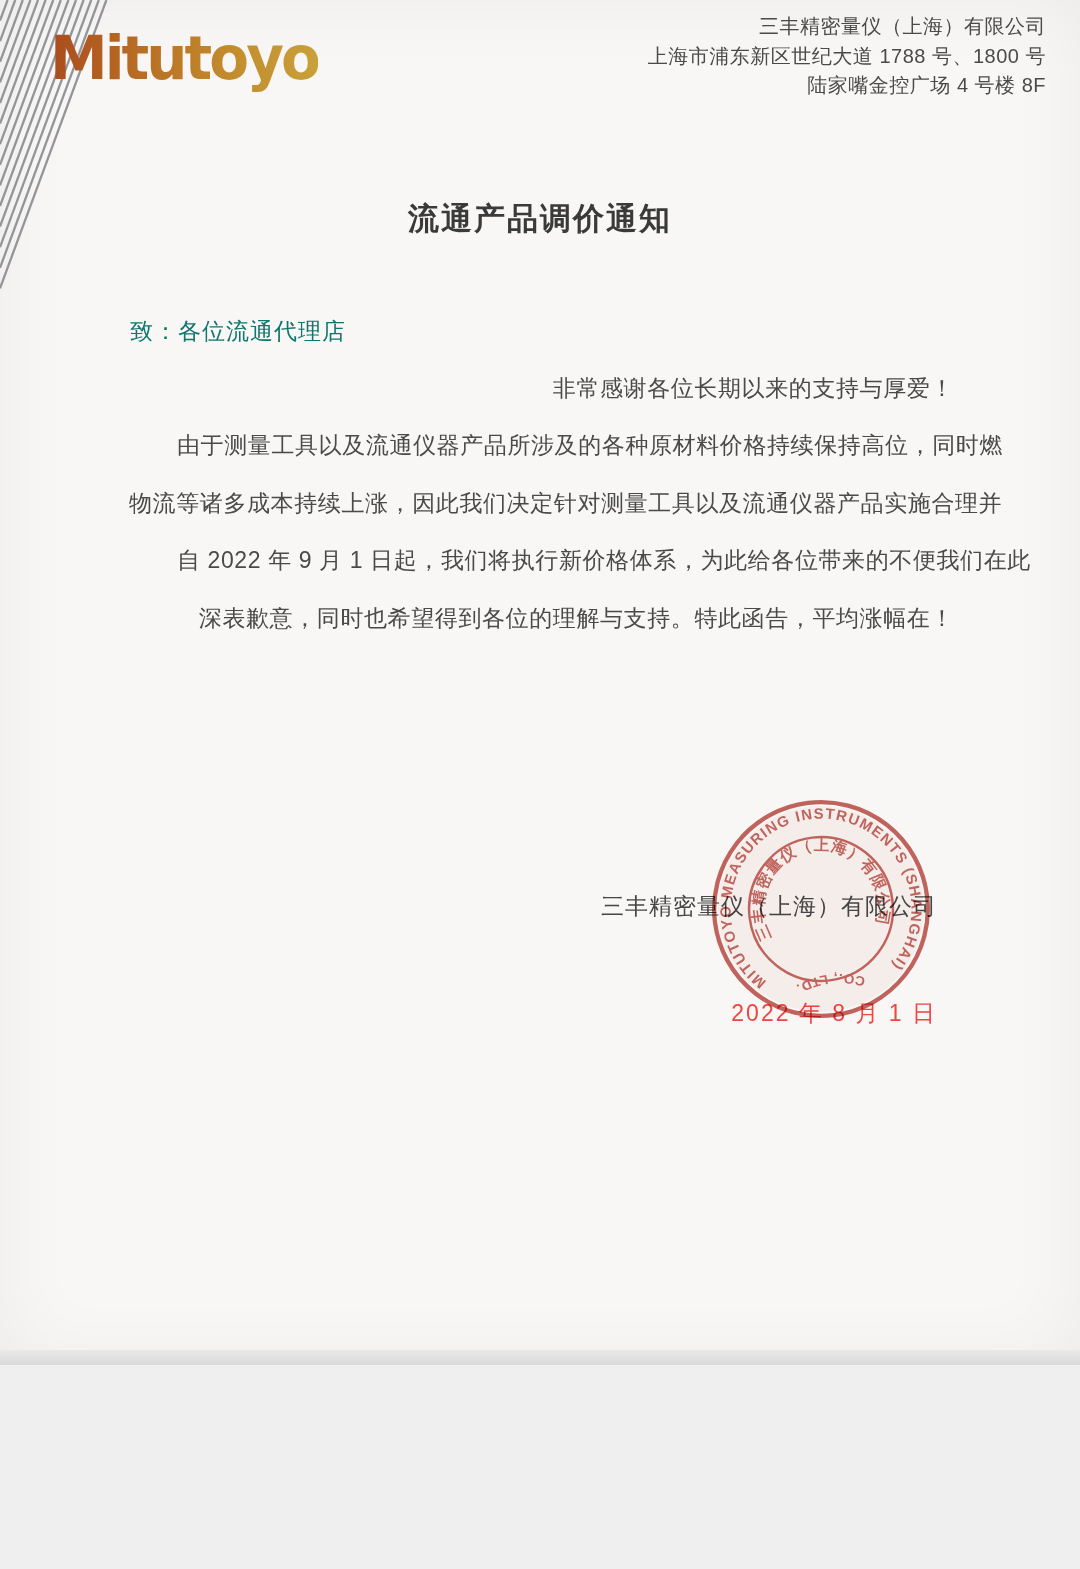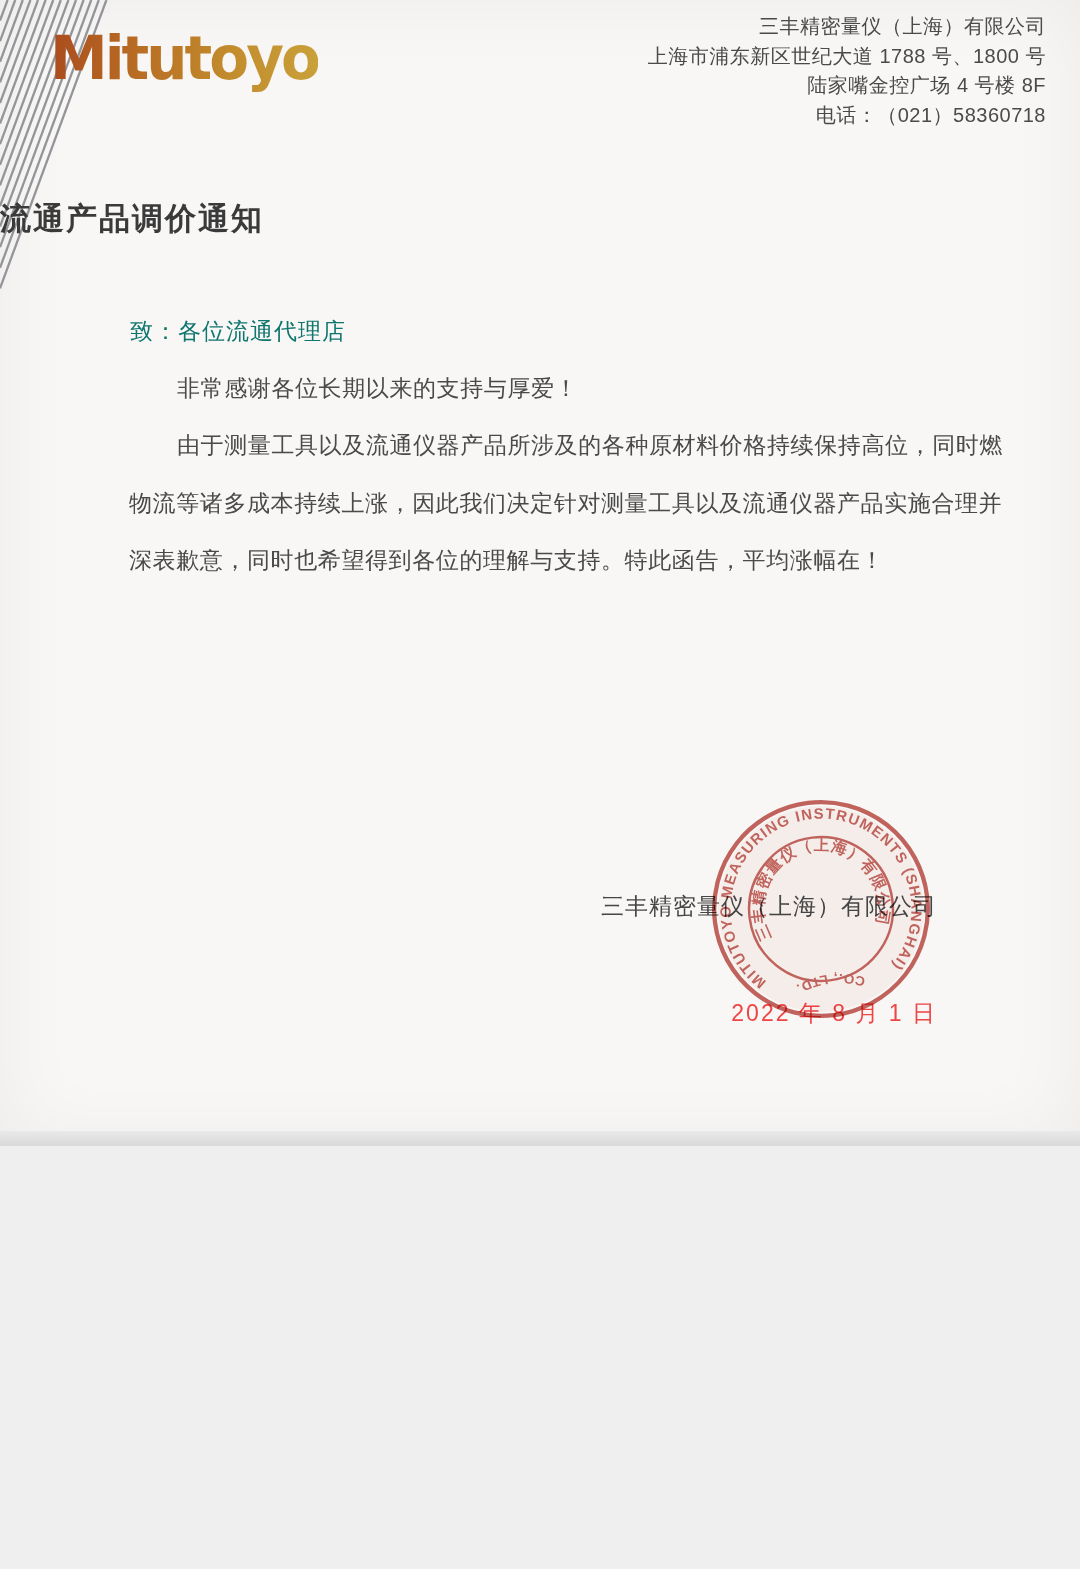--- a/index.html
+++ b/index.html
@@ -2,21 +2,21 @@
 <html><head>
 <meta charset="utf-8">
 <style>
   html,body{margin:0;padding:0;}
   body{
     width:1080px;height:1569px;overflow:hidden;
     font-family:"Liberation Sans","DejaVu Sans",sans-serif;
     background:#efefef;
   }
   .page{
-    position:relative;width:1080px;height:1146px;
+    position:relative;width:1080px;height:1365px;
     background:#f8f7f5;
     box-shadow:inset 0 0 80px rgba(0,0,0,0.05);
   }
   
   .stripes{position:absolute;left:0;top:0;}
   
   .logo{
     position:absolute;left:50px;top:22px;
     font-family:"DejaVu Sans","Liberation Sans",sans-serif;
     font-weight:800;font-size:58px;letter-spacing:-3px;
@@ -27,32 +27,32 @@
   }
   
   .letterhead{
     position:absolute;right:34px;top:12px;
     text-align:right;font-size:20px;line-height:29.5px;
     color:#4a4a4a;letter-spacing:0.5px;
   }
   
   .title{
     position:absolute;left:0;right:0;top:198px;margin:0;
-    text-align:left;font-size:31px;font-weight:600;
+    text-align:center;font-size:31px;font-weight:600;
     letter-spacing:2px;color:#3a3a3a;
   }
   .salutation{
     position:absolute;left:130px;top:316px;
     font-size:23px;color:#0f766e;letter-spacing:1px;
   }
   .body-text{
     position:absolute;left:129px;right:126px;top:360px;
     font-size:23px;line-height:57.4px;color:#4a4a4a;letter-spacing:0.6px;
   }
-  .body-text .line{white-space:nowrap;}
+  .body-text .line{white-space:nowrap;text-align:right;}
   .body-text .indent{text-indent:48px;}
   .sig-company{
     position:absolute;right:143px;top:891px;
     font-size:23px;color:#464646;letter-spacing:1px;
   }
   .sig-date{
     position:absolute;right:143px;top:950px;
     font-size:23px;color:#ef4444;letter-spacing:2px;margin-top:48px;
   }
   
@@ -97,31 +97,31 @@
       <line x1="106.4" y1="0" x2="0" y2="288.4"></line>
     </g>
   </svg>
 
   <div class="logo">Mitutoyo</div>
 
   <div class="letterhead">
     <div>三丰精密量仪（上海）有限公司</div>
     <div>上海市浦东新区世纪大道 1788 号、1800 号</div>
     <div>陆家嘴金控广场 4 号楼 8F</div>
-    <div>电话：（021）58360718</div>
   </div>
 
   <h1 class="title">流通产品调价通知</h1>
 
   <div class="salutation">致：各位流通代理店</div>
 
   <div class="body-text">
     <div class="line indent">非常感谢各位长期以来的支持与厚爱！</div>
     <div class="line indent">由于测量工具以及流通仪器产品所涉及的各种原材料价格持续保持高位，同时燃</div>
     <div class="line">物流等诸多成本持续上涨，因此我们决定针对测量工具以及流通仪器产品实施合理并</div>
+    <div class="line indent">自 2022 年 9 月 1 日起，我们将执行新价格体系，为此给各位带来的不便我们在此</div>
     <div class="line">深表歉意，同时也希望得到各位的理解与支持。特此函告，平均涨幅在！</div>
   </div>
 
   <div class="sig-company">三丰精密量仪（上海）有限公司</div>
   <div class="sig-date">2022 年 8 月 1 日</div>
 
   <div class="stamp">
     <svg width="226" height="226" viewBox="0 0 220 220">
       <defs>
         <path id="ringTopArc" d="M 59.5 182.1 A 88 88 0 1 1 160.5 182.1" fill="none"></path>

